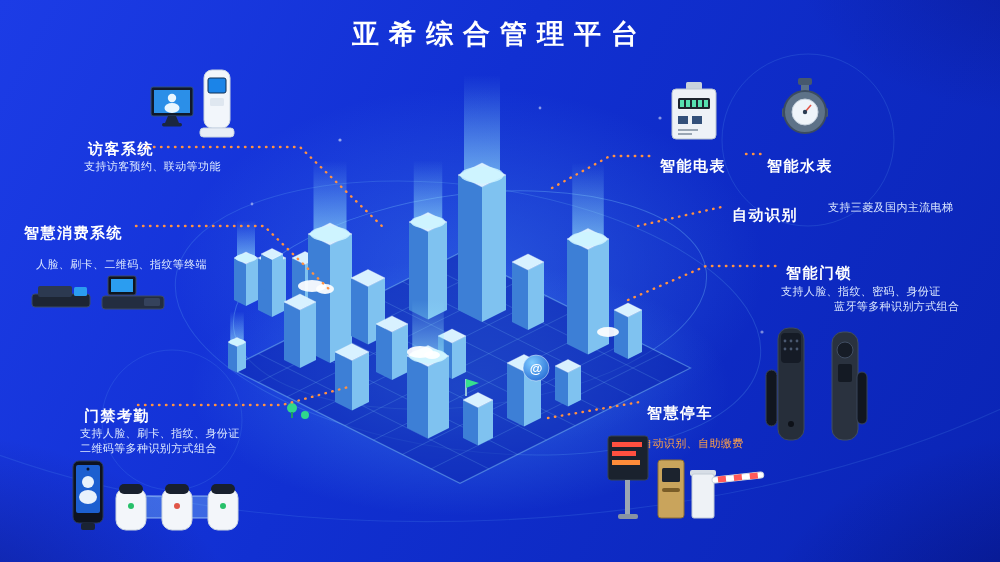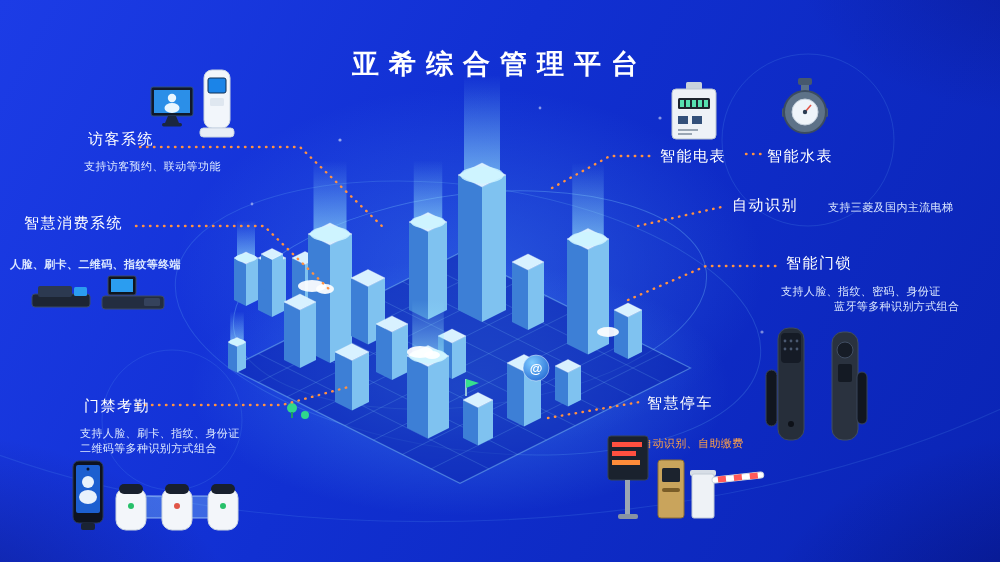--- a/index.html
+++ b/index.html
@@ -8,23 +8,23 @@
     font-family:"Liberation Sans",sans-serif;
     background:
       radial-gradient(ellipse 420px 260px at 47% 48%, rgba(95,175,255,0.30), rgba(95,175,255,0) 70%),
       radial-gradient(ellipse 520px 320px at 108% 112%, rgba(4,10,95,0.60), rgba(4,10,95,0) 62%),
       radial-gradient(ellipse 520px 320px at -8% 112%, rgba(4,10,95,0.55), rgba(4,10,95,0) 62%),
       radial-gradient(ellipse 420px 240px at 105% -5%, rgba(10,20,130,0.45), rgba(10,20,130,0) 60%),
       linear-gradient(118deg,#1c3ce6 0%,#1130d2 42%,#0a24b4 100%);
   }
   .title{
     position:absolute;top:16px;left:0;width:100%;text-align:center;
-    color:#ffffff;font-size:27px;font-weight:bold;letter-spacing:10px;margin-top:30px;
+    color:#ffffff;font-size:27px;font-weight:bold;letter-spacing:10px;
   }
-  .label{position:absolute;color:#ffffff;font-weight:normal;font-size:15px;letter-spacing:1.5px;white-space:nowrap;}
+  .label{position:absolute;color:#ffffff;font-weight:bold;font-size:15px;letter-spacing:1.5px;white-space:nowrap;margin-top:10px;}
   .desc{position:absolute;color:#dde9ff;font-size:11px;letter-spacing:0.4px;white-space:nowrap;line-height:15px;}
   .desc.accent{color:#ffa149;}
   .icon{position:absolute;}
   svg{display:block;}
   .overlay{position:absolute;left:0;top:0;width:1000px;height:562px;}
 </style>
 </head>
 <body>
 
 <div class="stage">
@@ -204,21 +204,21 @@
       <rect x="7" y="4" width="26" height="58" rx="8" fill="#f2f6fb" stroke="#c9d4e2"></rect>
       <rect x="11" y="12" width="18" height="15" rx="2" fill="#1b84e8" stroke="#0f2f55"></rect>
       <rect x="13" y="32" width="14" height="8" rx="1.5" fill="#dfe7f0"></rect>
       <rect x="3" y="62" width="34" height="9" rx="3.5" fill="#e8eef6" stroke="#c9d4e2"></rect>
     </svg>
   </div>
   <div class="label" style="left:88px;top:130px;">访客系统</div>
   <div class="desc" style="left:84px;top:159px;">支持访客预约、联动等功能</div>
 
   <div class="label" style="left:24px;top:214px;">智慧消费系统</div>
-  <div class="desc" style="left:10px;top:257px;font-weight:bold;">人脸、刷卡、二维码、指纹等终端</div>
+  <div class="desc" style="left:36px;top:257px;">人脸、刷卡、二维码、指纹等终端</div>
   <div class="icon" style="left:30px;top:280px;">
     <svg width="64" height="32" viewBox="0 0 64 32">
       <rect x="2" y="14" width="58" height="13" rx="3" fill="#1d2533" stroke="#3a4a66"></rect>
       <rect x="8" y="6" width="34" height="11" rx="2" fill="#2c3950"></rect>
       <rect x="44" y="7" width="13" height="9" rx="1.5" fill="#2b9df0"></rect>
     </svg>
   </div>
   <div class="icon" style="left:100px;top:274px;">
     <svg width="70" height="38" viewBox="0 0 70 38">
       <rect x="2" y="22" width="62" height="13" rx="3" fill="#232d40" stroke="#3c4a66"></rect>

